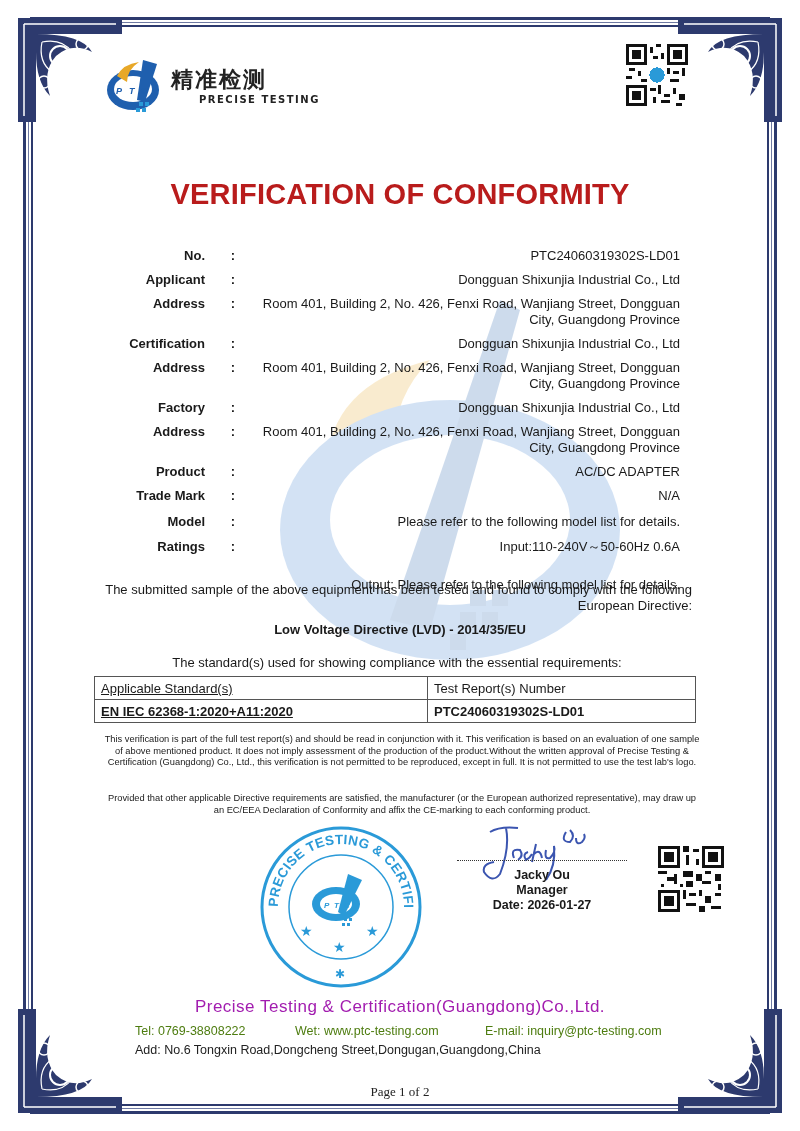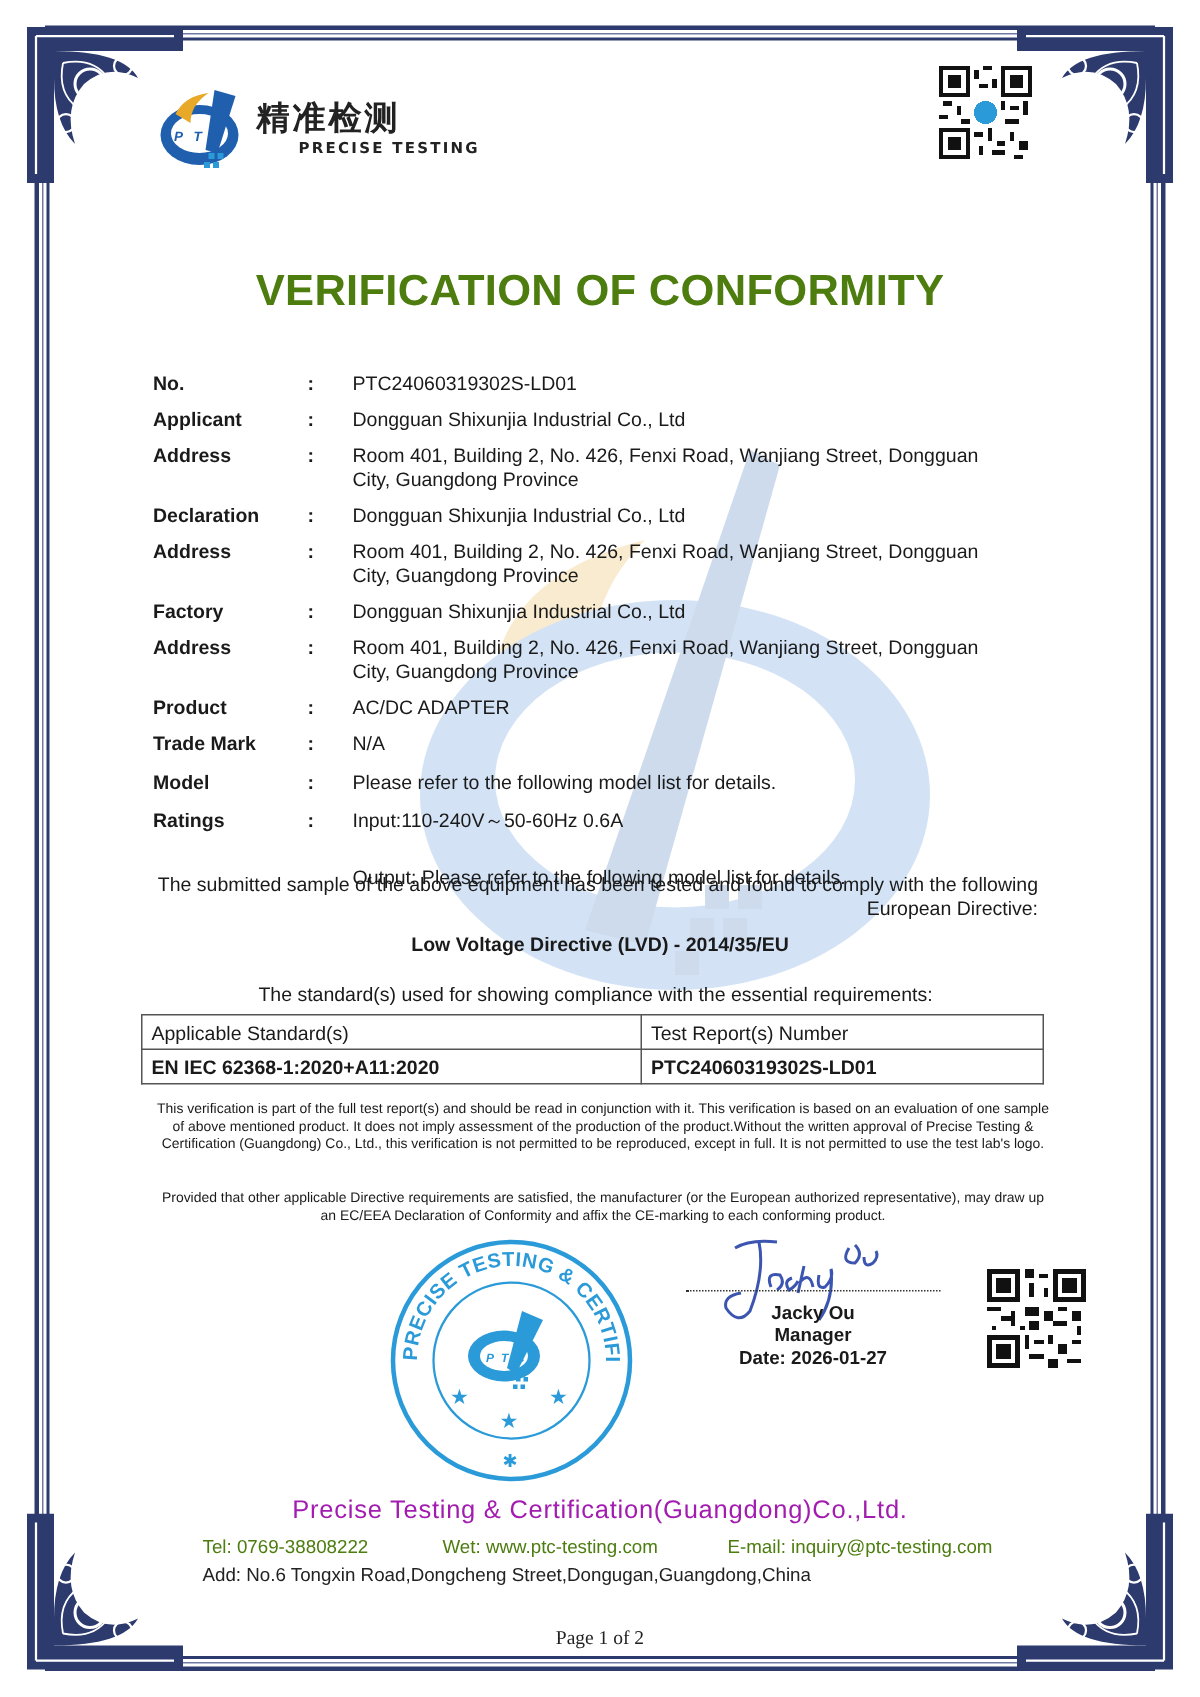--- a/index.html
+++ b/index.html
@@ -33,38 +33,38 @@
   .logo { position:absolute; left:105px; top:58px; display:flex; align-items:center; }
   .logo-mark { width:62px; height:56px; }
   .logo-text { margin-left:4px; }
   .logo-cn { font-family:"DejaVu Sans", sans-serif; font-weight:bold; font-size:22px; color:#222; letter-spacing:2px; line-height:24px; }
   .logo-en { font-family:"DejaVu Sans", sans-serif; font-weight:bold; font-size:10px; color:#222; letter-spacing:1.5px; margin-top:2px;padding-left:28px; }
 
   .qr { position:absolute; background:#fff; }
   .qr-top { left:626px; top:44px; width:62px; height:62px; }
   .qr-bottom { left:658px; top:846px; width:66px; height:66px; }
 
-  .title { position:absolute; left:0; right:0; top:178px; text-align:center; font-weight:bold; font-size:29px; color:#4d7c0f; letter-spacing:0.2px; }
+  .title { position:absolute; left:0; right:0; top:178px; text-align:center; font-weight:bold; font-size:29px; color:#b91c1c; letter-spacing:0.2px; }
 
   
   .info { position:absolute; left:102px; top:248px; width:600px; }
-  .row { display:flex; font-size:13px; line-height:16px; margin-bottom:8px; }
+  .row { display:flex; font-size:13px; line-height:16px; margin-bottom:8px;text-align:right; }
   .row .lbl { width:103px; font-weight:bold; }
   .row .colon { width:30px; font-weight:bold; }
   .row .val { width:445px; }
   .row.extra .lbl, .row.extra .colon { visibility:hidden; }
 
   .para { position:absolute; left:102px; font-size:13px; line-height:16px; width:590px; }
   .p-submitted { top:582px;text-align:right; }
   .directive { position:absolute; left:0; right:0; top:622px; text-align:center; font-weight:bold; font-size:13px; }
   .p-standards { top:655px;text-align:center; }
 
   table.std { position:absolute; left:94px; top:676px; width:602px; border-collapse:collapse; font-size:13px; }
   table.std td { border:1px solid #555; padding:3px 6px; height:16px; }
-  table.std td:first-child { width:320px; }
+  table.std td:first-child { width:320px;text-decoration:underline; }
   table.std tr.body td { font-weight:bold; }
 
   .small { position:absolute; left:102px; font-size:9.3px; line-height:11.5px; width:600px;text-align:center; }
   .s1 { top:734px; }
   .s2 { top:793px; }
 
   
   .seal { position:absolute; left:256px; top:826px; width:170px; height:162px; }
 
   
@@ -224,21 +224,21 @@
     <span class="lbl">Applicant</span>
     <span class="colon">:</span>
     <span class="val">Dongguan Shixunjia Industrial Co., Ltd</span>
   </div>
   <div class="row">
     <span class="lbl">Address</span>
     <span class="colon">:</span>
     <span class="val">Room 401, Building 2, No. 426, Fenxi Road, Wanjiang Street, Dongguan City, Guangdong Province</span>
   </div>
   <div class="row">
-    <span class="lbl">Declaration</span>
+    <span class="lbl">Certification</span>
     <span class="colon">:</span>
     <span class="val">Dongguan Shixunjia Industrial Co., Ltd</span>
   </div>
   <div class="row">
     <span class="lbl">Address</span>
     <span class="colon">:</span>
     <span class="val">Room 401, Building 2, No. 426, Fenxi Road, Wanjiang Street, Dongguan City, Guangdong Province</span>
   </div>
   <div class="row">
     <span class="lbl">Factory</span>

